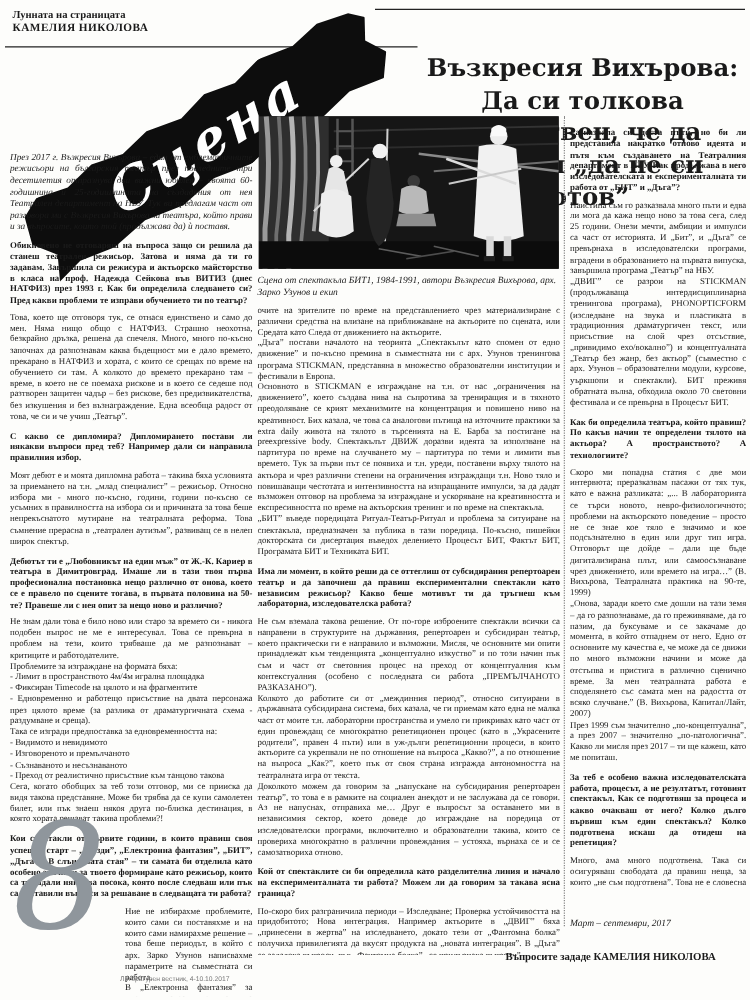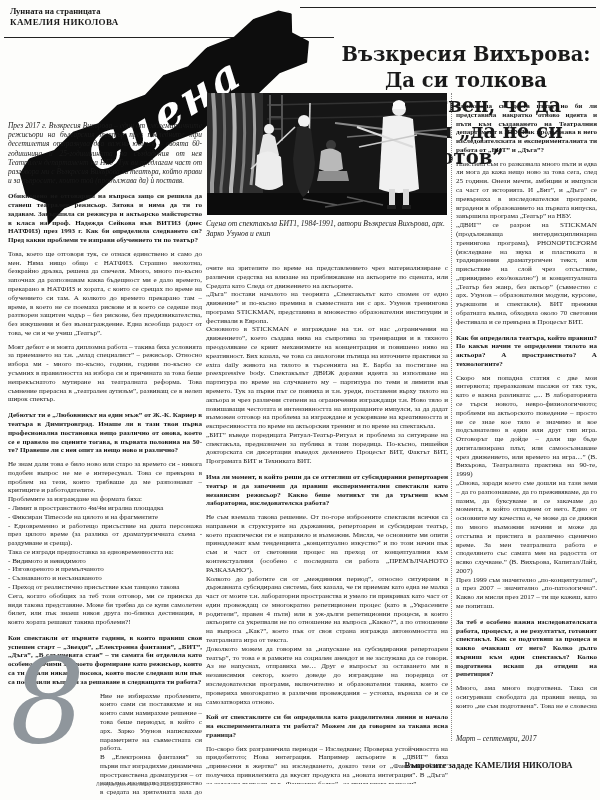--- a/index.html
+++ b/index.html
@@ -18,21 +18,21 @@
   .masthead-text{color:#fff;font-family:"DejaVu Serif",serif;font-style:italic;font-weight:bold;
                  font-size:44px;letter-spacing:3px;transform:skewX(-4deg);}
   .headline{position:absolute;left:334px;top:42px;width:264px;text-align:center;
             font-family:"DejaVu Serif",serif;font-weight:bold;font-size:19.5px;line-height:1.32;}
   
   .photo{position:absolute;left:207px;top:93px;width:240px;height:122px;background:#141414;}
   .caption{position:absolute;left:206px;top:219px;width:242px;font-style:italic;font-size:7.6px;line-height:1.3;}
   
   .col{position:absolute;overflow:hidden;text-align:justify;font-size:7.1px;line-height:1.24;}
   .col-left{left:8px;top:101px;width:194px;height:676px;margin-top:20px;}
-  .col-mid{left:206px;top:244px;width:242px;height:520px;margin-top:20px;}
+  .col-mid{left:206px;top:244px;width:242px;height:520px;}
   .col-right{left:456px;top:95px;width:141px;height:616px;}
   .para{margin:0 0 5px 0;white-space:pre-line;}
   .para.question{font-weight:bold;margin-top:7px;}
   .para.intro{font-style:italic;font-size:7.4px;}
   .colsep{position:absolute;left:451px;top:93px;height:648px;border-left:1px dotted #8a8a8a;}
   
   .big8-spacer{float:left;width:92px;height:132px;margin-top:40px;}
   .big8{position:absolute;left:10px;top:642px;width:92px;font-family:"DejaVu Serif",serif;
         font-style:italic;color:#8f969c;font-size:118px;line-height:1;}
   .imprint{position:absolute;left:96px;top:781px;font-size:5.4px;color:#777;font-family:"Liberation Sans",sans-serif;}
@@ -111,20 +111,21 @@
     </svg>
   </div>
   <div class="caption">Сцена от спектакъла БИТ1, 1984-1991, автори Възкресия Вихърова, арх. Зарко Узунов и екип</div>
 
   <div class="colsep"></div>
 
   <div class="col col-left">
       <p class="para intro">През 2017 г. Възкресия Вихърова – един от емблематичните режисьори на българския театър през последните три десетилетия отпразнува два важни юбилея – своята 60-годишнина и 25-годишнината на създадения от нея Театрален департамент на НБУ. Тук ви предлагам част от разговора ми с Възкресия Вихърова за театъра, който прави и за въпросите, които той (продължава да) ѝ поставя.</p>
       <p class="para question">Обикновено не отговаряш на въпроса защо си решила да станеш театрален режисьор. Затова и няма да ти го задавам. Завършила си режисура и актьорско майсторство в класа на проф. Надежда Сейкова във ВИТИЗ (днес НАТФИЗ) през 1993 г. Как би определила следването си? Пред какви проблеми те изправи обучението ти по театър?</p>
       <p class="para answer">Това, което ще отговоря тук, се отнася единствено и само до мен. Няма нищо общо с НАТФИЗ. Страшно неохотна, безкрайно дръзка, решена да спечеля. Много, много по-късно започнах да разпознавам каква бъдещност ми е дало времето, прекарано в НАТФИЗ и хората, с които се срещах по време на обучението си там. А колкото до времето прекарано там – време, в което не се поемаха рискове и в което се седеше под разтворен защитен чадър – без рискове, без предизвикателства, без изкушения и без възнаграждение. Една всеобща радост от това, че си и че учиш „Театър”.</p>
+      <p class="para question">С какво се дипломира? Дипломирането постави ли някакви въпроси пред теб? Например дали си направила правилния избор.</p>
       <p class="para answer">Моят дебют е и моята дипломна работа – такива бяха условията за приемането на т.н. „млад специалист” – режисьор. Относно избора ми - много по-късно, години, години по-късно се усъмних в правилността на избора си и причината за това беше непрекъснатото мутиране на театралната реформа. Това съмнение прерасна в „театрален аутизъм”, развиващ се в нелеп широк спектър.</p>
       <p class="para question">Дебютът ти е „Любовникът на един мъж” от Ж.-К. Кариер в театъра в Димитровград. Имаше ли в тази твоя първа професионална постановка нещо различно от онова, което се е правело по сцените тогава, в първата половина на 50-те? Правеше ли с нея опит за нещо ново и различно?</p>
       <p class="para answer">Не знам дали това е било ново или старо за времето си - никога подобен въпрос не ме е интересувал. Това се превърна в проблем на тези, които трябваше да ме разпознават – критиците и работодателите.
 Проблемите за изграждане на формата бяха:
 - Лимит в пространството 4м/4м игрална площадка
 - Фиксиран Timecode на цялото и на фрагментите
 - Едновременно и работещо присъствие на двата персонажа през цялото време (за разлика от драматургичната схема - раздумване и среща).
 Така се изгради предпоставка за едновременността на:
 - Видимото и невидимото
 - Изговореното и премълчаното

